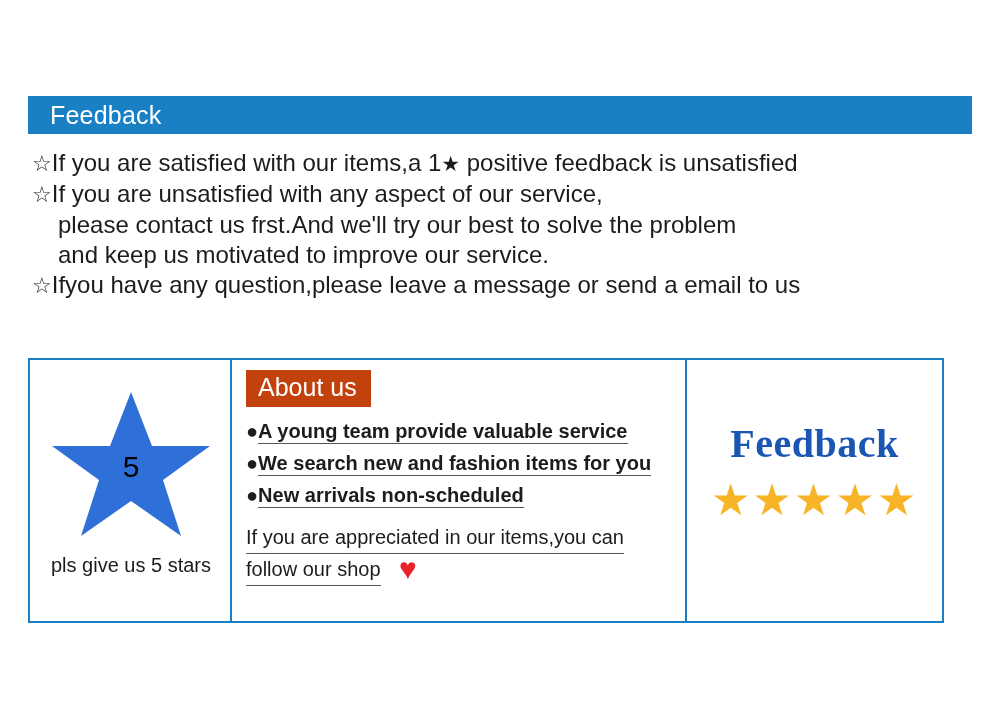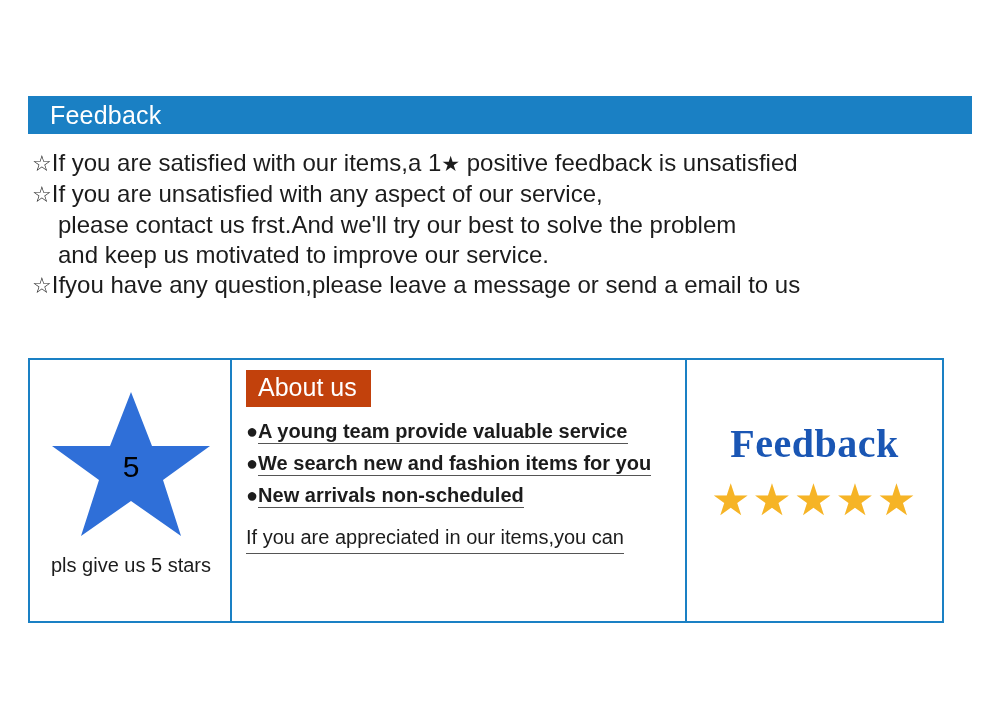--- a/index.html
+++ b/index.html
@@ -257,20 +257,24 @@
         <div class="about-row">
           <span class="about-item"><span>●</span><span class="txt">We search new and fashion items for you</span></span>
         </div>
         <div class="about-row">
           <span class="about-item"><span>●</span><span class="txt">New arrivals non-scheduled</span></span>
         </div>
       </div>
 
       <div class="about-tail">
         <div><span class="line1">If you are appreciated in our items,you can</span></div>
+        <div>
+          <span class="line2">follow our shop</span>
+          <span class="heart">♥</span>
+        </div>
       </div>
     </div>
 
     <div class="col col-right">
       <div class="fb-word">Feedback</div>
       <div class="fb-stars">★★★★★</div>
     </div>
 
   </div>
 

